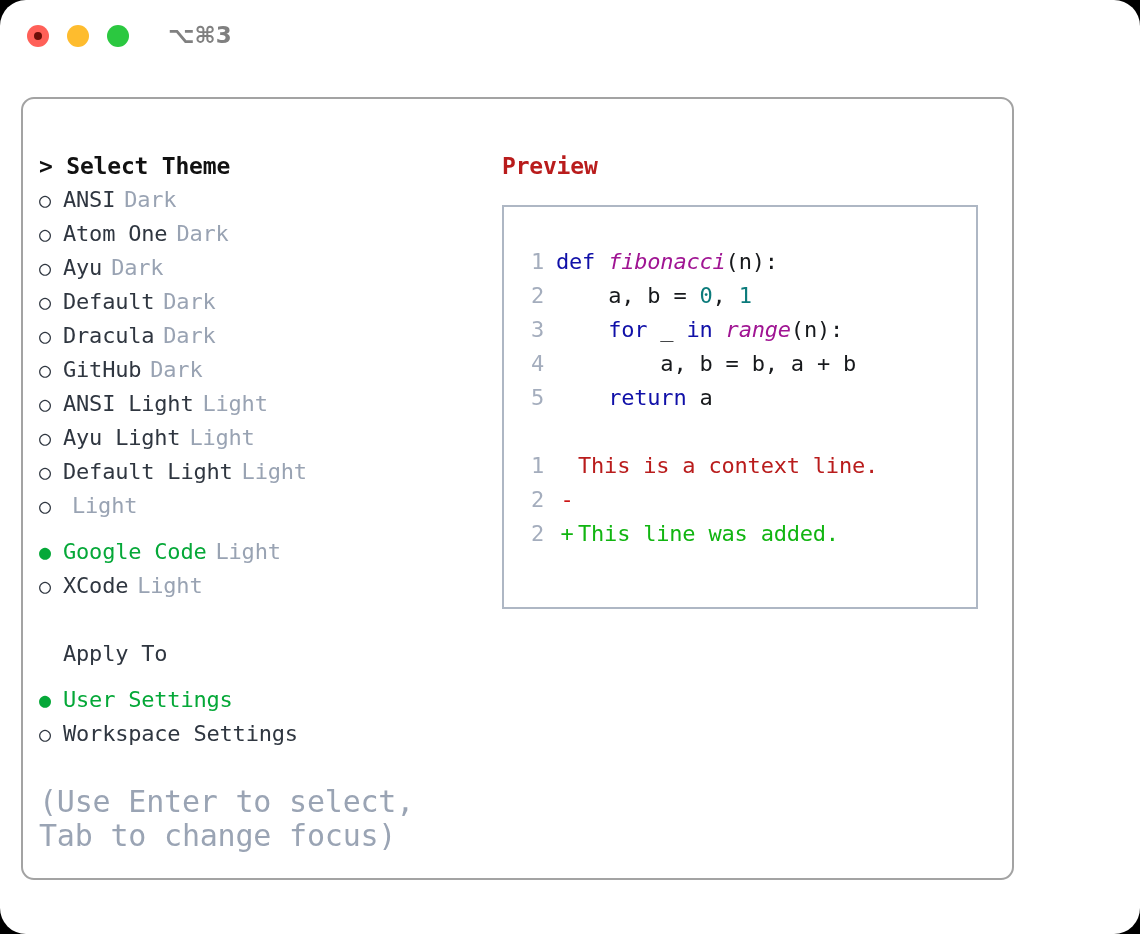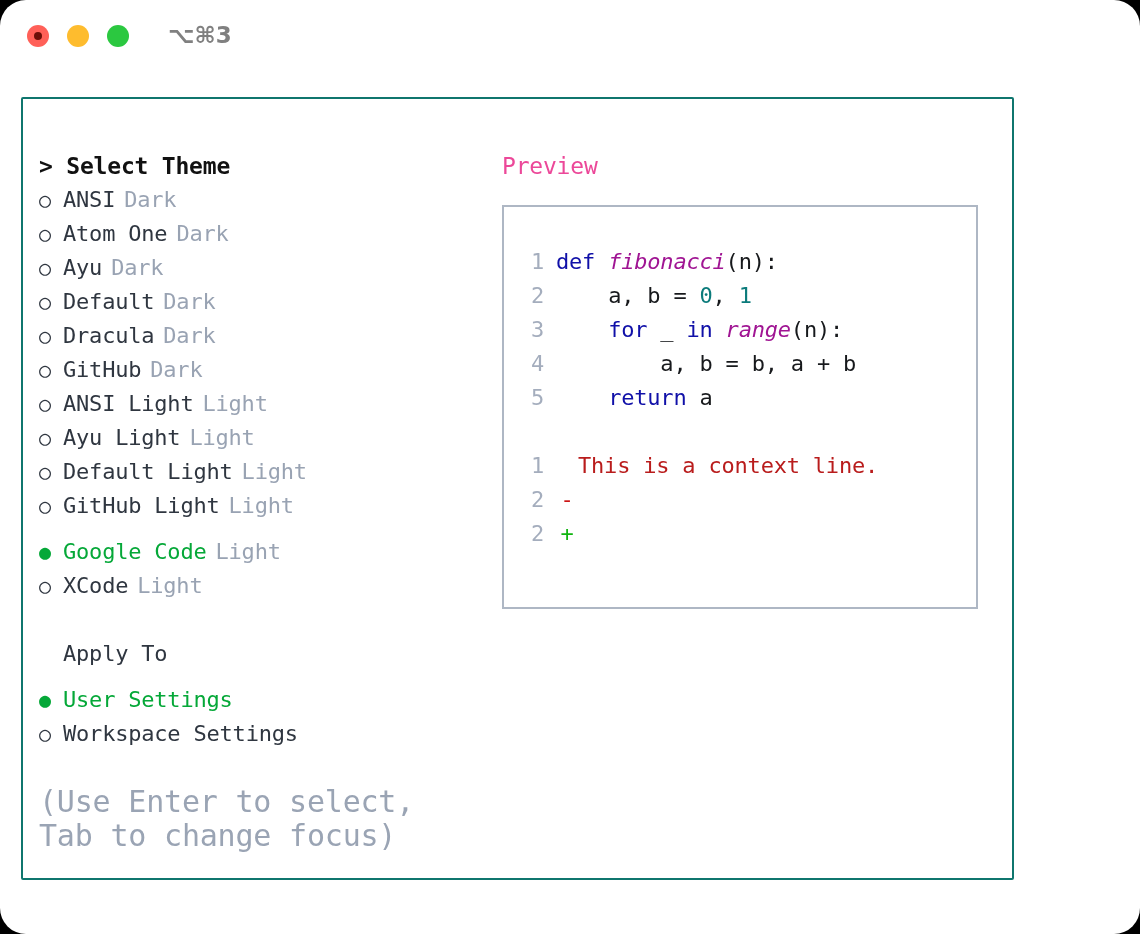--- a/index.html
+++ b/index.html
@@ -71,22 +71,22 @@
     white-space: pre;
   }
 
   
   .panel {
     position: absolute;
     left: 21px;
     top: 97px;
     width: 993px;
     height: 783px;
-    border: 2px solid #0f766e;
-    border-radius: 2px;
+    border: 2px solid #a3a3a3;
+    border-radius: 13px;
     box-sizing: border-box;
     background: #ffffff;
   }
 
   .columns {
     position: absolute;
     left: 0; top: 0;
     width: 100%; height: 100%;
   }
 
@@ -147,22 +147,22 @@
 
   
   .right-col {
     position: absolute;
     left: 479px;
     top: 50px;
     width: 500px;
   }
   .preview-heading {
     font-size: 23px;
-    font-weight: 400;
-    color: #ec4899;
+    font-weight: 700;
+    color: #b91c1c;
     line-height: 34px;
     letter-spacing: -0.2px;
   }
   .preview-box {
     margin-top: 22px;
     width: 476px;
     height: 404px;
     border: 2px solid #aeb7c4;
     box-sizing: border-box;
     background: #ffffff;
@@ -225,21 +225,21 @@
         <div id="theme-list">
             <div class="opt-row"><span class="marker">○</span><span class="opt-label">ANSI</span><span class="opt-badge">Dark</span></div>
             <div class="opt-row"><span class="marker">○</span><span class="opt-label">Atom One</span><span class="opt-badge">Dark</span></div>
             <div class="opt-row"><span class="marker">○</span><span class="opt-label">Ayu</span><span class="opt-badge">Dark</span></div>
             <div class="opt-row"><span class="marker">○</span><span class="opt-label">Default</span><span class="opt-badge">Dark</span></div>
             <div class="opt-row"><span class="marker">○</span><span class="opt-label">Dracula</span><span class="opt-badge">Dark</span></div>
             <div class="opt-row"><span class="marker">○</span><span class="opt-label">GitHub</span><span class="opt-badge">Dark</span></div>
             <div class="opt-row"><span class="marker">○</span><span class="opt-label">ANSI Light</span><span class="opt-badge">Light</span></div>
             <div class="opt-row"><span class="marker">○</span><span class="opt-label">Ayu Light</span><span class="opt-badge">Light</span></div>
             <div class="opt-row"><span class="marker">○</span><span class="opt-label">Default Light</span><span class="opt-badge">Light</span></div>
-            <div class="opt-row"><span class="marker">○</span><span class="opt-label">GitHub Light</span><span class="opt-badge">Light</span></div>
+            <div class="opt-row"><span class="marker">○</span><span class="opt-badge">Light</span></div>
             <div class="opt-row selected"><span class="marker sel">●</span><span class="opt-label">Google Code</span><span class="opt-badge">Light</span></div>
             <div class="opt-row"><span class="marker">○</span><span class="opt-label">XCode</span><span class="opt-badge">Light</span></div>
           </div>
 
         <div class="section-gap"></div>
 
         <div class="apply-heading">Apply To</div>
         <div id="apply-list">
             <div class="opt-row selected"><span class="marker sel">●</span><span class="opt-label">User Settings</span></div>
             <div class="opt-row"><span class="marker">○</span><span class="opt-label">Workspace Settings</span></div>
@@ -255,21 +255,21 @@
               <div class="code-line"><span class="ln">1</span><span class="code-txt"><span class="tok-kw">def </span><span class="tok-fn">fibonacci</span><span class="tok-pl">(n):</span></span></div>
               <div class="code-line"><span class="ln">2</span><span class="code-txt"><span class="tok-pl">    a, b = </span><span class="tok-num">0</span><span class="tok-pl">, </span><span class="tok-num">1</span></span></div>
               <div class="code-line"><span class="ln">3</span><span class="code-txt"><span class="tok-pl">    </span><span class="tok-kw">for</span><span class="tok-pl"> _ </span><span class="tok-kw">in</span><span class="tok-pl"> </span><span class="tok-fn">range</span><span class="tok-pl">(n):</span></span></div>
               <div class="code-line"><span class="ln">4</span><span class="code-txt"><span class="tok-pl">        a, b = b, a + b</span></span></div>
               <div class="code-line"><span class="ln">5</span><span class="code-txt"><span class="tok-pl">    </span><span class="tok-kw">return</span><span class="tok-pl"> a</span></span></div>
             </div>
           <div class="diff-gap"></div>
           <div id="diff-block">
               <div class="code-line diff-ctx"><span class="ln">1</span><span class="gutter"> </span><span class="code-txt">This is a context line.</span></div>
               <div class="code-line diff-del"><span class="ln">2</span><span class="gutter">-</span></div>
-              <div class="code-line diff-add"><span class="ln">2</span><span class="gutter">+</span></div>
+              <div class="code-line diff-add"><span class="ln">2</span><span class="gutter">+</span><span class="code-txt">This line was added.</span></div>
             </div>
         </div>
       </div>
 
     </div>
   </div>
 
 </div>
 
 </body></html>

